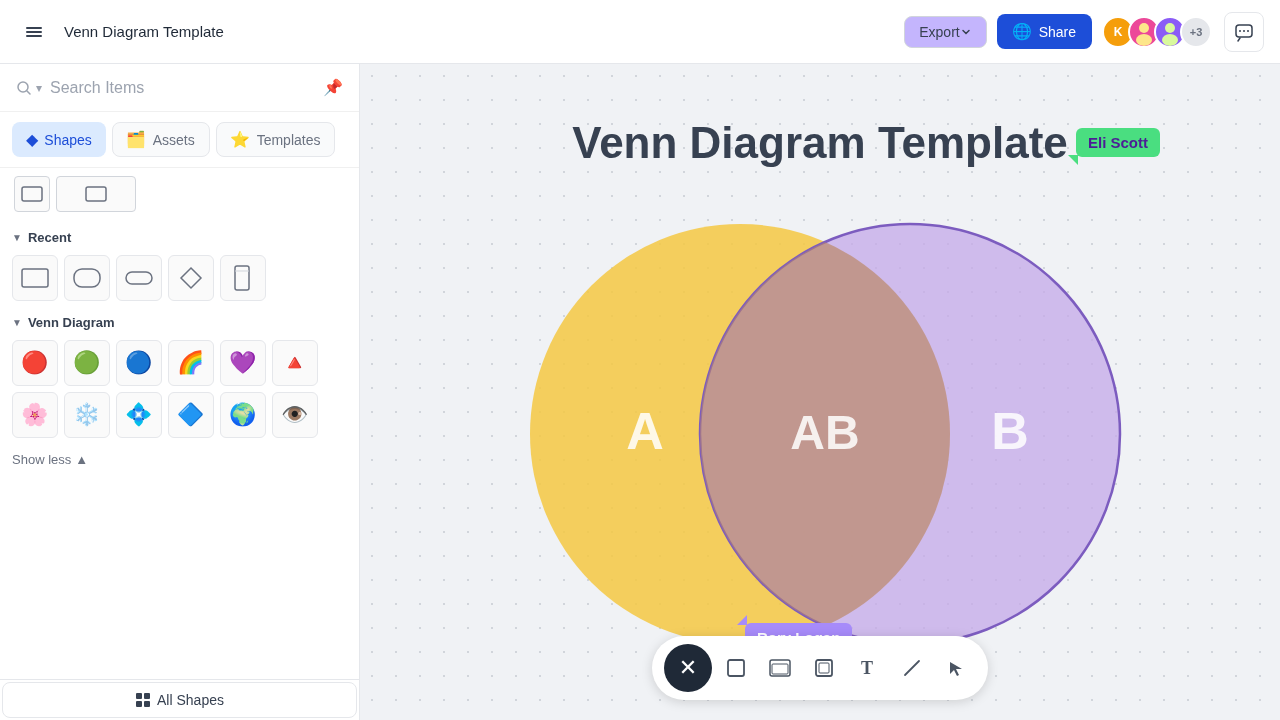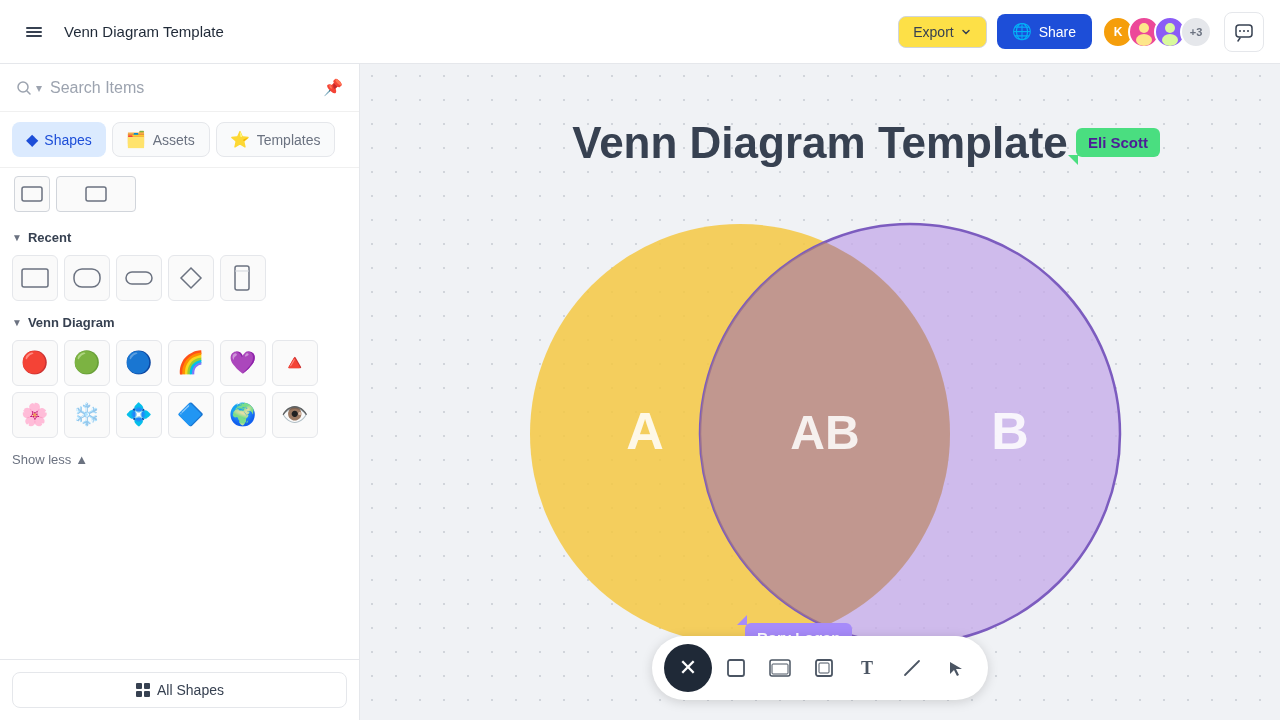--- a/index.html
+++ b/index.html
@@ -30,22 +30,22 @@
       cursor: pointer; border-radius: 6px;
     }
     .topbar-title {
       font-size: 15px; font-weight: 500; color: #1f2937;
       flex: 1;
     }
     .topbar-actions {
       display: flex; align-items: center; gap: 10px;
     }
     .btn-export {
-      display: flex; align-items: center; gap: 6px;
-      border: 1px solid #d1d5db; background: #fde047;
+      display: flex; align-items: center; 
+      border: 1px solid #d1d5db; background: #c4b5fd;
       border-radius: 8px; padding: 7px 14px;
       font-size: 14px; cursor: pointer; color: #374151; justify-content: flex-end;
     }
     .btn-share {
       display: flex; align-items: center; gap: 6px;
       background: #1d4ed8; color: #fff;
       border: none; border-radius: 8px; padding: 8px 16px;
       font-size: 14px; cursor: pointer;
     }
     .avatars {
@@ -164,21 +164,21 @@
       display: flex; align-items: flex-start; gap: 4px;
       font-size: 13px; color: #6b7280; cursor: pointer;
       margin-bottom: 10px;
     }
 
     
     .shape-emoji { font-size: 22px; }
 
     
     .sidebar-bottom {
-      padding: 12px;
+      padding: 2px;
       border-top: 1px solid #e5e7eb;
       display: flex; gap: 14px;
     }
     .bottom-btn {
       flex: 1; display: flex; align-items: center; justify-content: center; gap: 6px;
       padding: 9px 0; border-radius: 8px; font-size: 14px; cursor: pointer;
       border: 1px solid #e5e7eb; background: #fff; color: #374151; font-weight: 500;
     }
 
     

